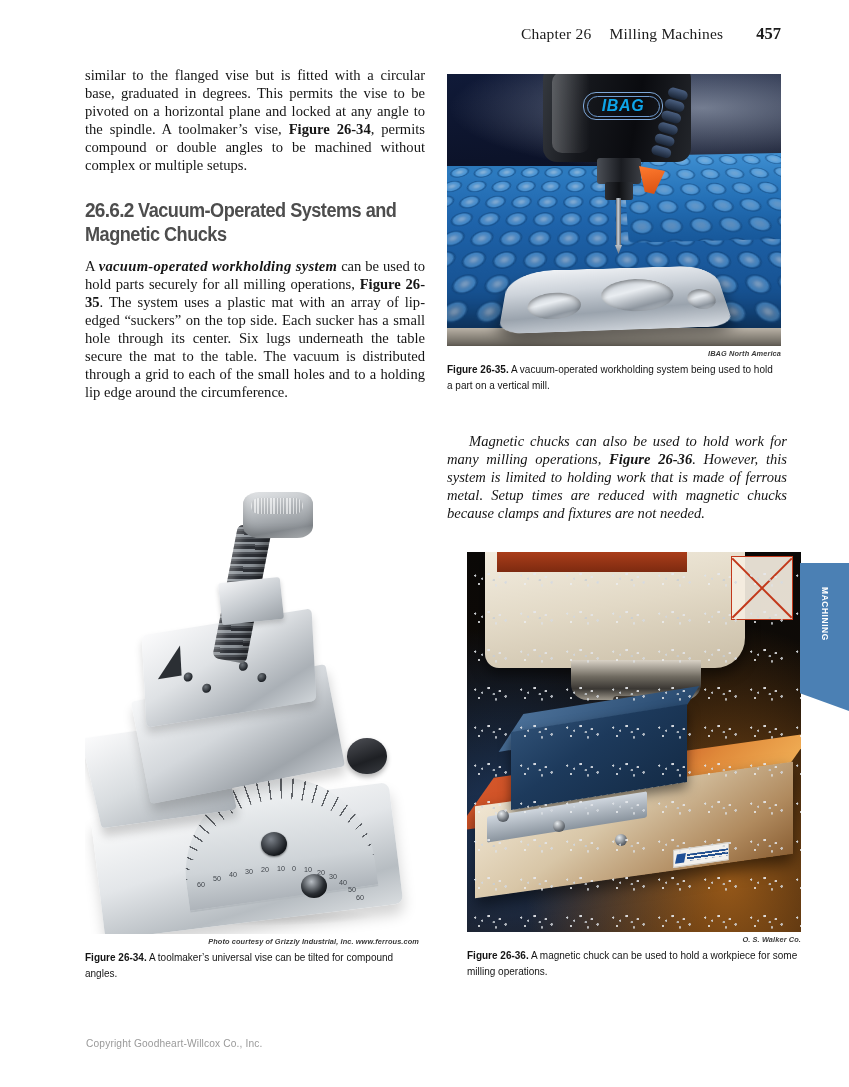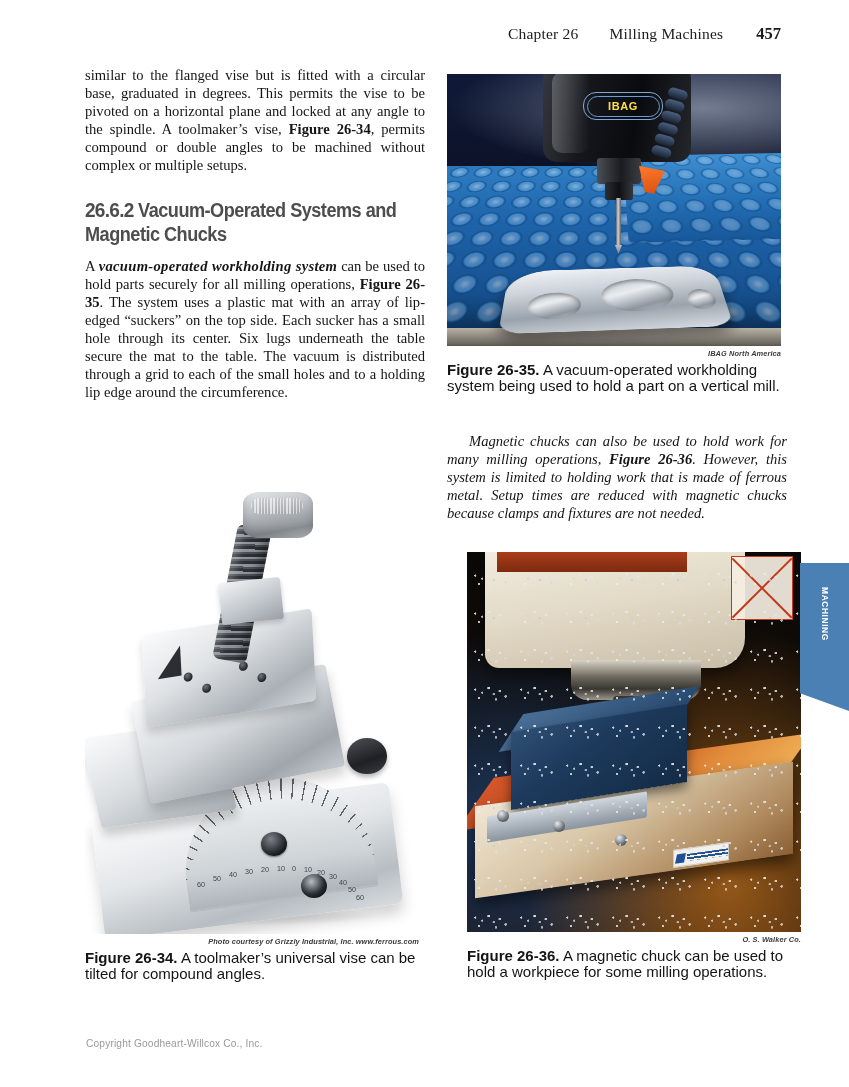--- a/index.html
+++ b/index.html
@@ -28,21 +28,21 @@
     right: 68px;
     height: 22px;
     font-family: "Liberation Serif", serif;
     font-size: 15.5px;
     color: #1b1b1b;
     display: flex;
     align-items: baseline;
     justify-content: flex-end;
   }
   .rh-chapter { letter-spacing: 0.2px; }
-  .rh-title { margin-left: 31px; letter-spacing: 0.2px; }
+  .rh-title { margin-left: 18px; letter-spacing: 0.2px; }
   .rh-folio {
     margin-left: 33px;
     font-weight: bold;
     font-size: 16.5px;
   }
 
   
   .col {
     position: absolute;
     width: 340px;
@@ -92,21 +92,21 @@
     font-style: italic;
     font-weight: bold;
     font-size: 7.4px;
     color: #3a3a3a;
     text-align: right;
     margin-top: 3px;
     letter-spacing: .1px;
   }
   .caption {
     font-family: "Liberation Sans", sans-serif;
-    font-size: 15px;
+    font-size: 10px;
     line-height: 15.6px;
     color: #141414;
     margin-top: 4px;
   }
   .caption .cap-label { font-weight: bold; }
 
   
   .thumb-tab {
     position: absolute;
     right: 0;
@@ -192,21 +192,21 @@
   #photo-vacuum .spindle-body::after{
     content:""; position:absolute; left:6%; top:4px; width:26%; height:86%;
     background: linear-gradient(90deg, rgba(255,255,255,.22), rgba(255,255,255,0));
     border-radius:10px;
   }
   #photo-vacuum .ibag-logo{
     position:absolute; left:136px; top:18px; width:78px; height:26px;
     border:1.6px solid #7fa8d8; border-radius:13px;
     display:flex; align-items:center; justify-content:center;
     font-family:"Liberation Sans",sans-serif; font-weight:bold;
-    font-size:11px; color:#fde047; letter-spacing:.6px;
+    font-size:16px; color:#0ea5e9; letter-spacing:.6px;font-style:italic;
   }
   #photo-vacuum .ibag-logo::before{
     content:""; position:absolute; inset:2.5px; border:1.2px solid #6f9bd0; border-radius:11px;
   }
   #photo-vacuum .spindle-nose{
     position:absolute; left:150px; top:84px; width:44px; height:26px;
     background: linear-gradient(90deg,#4b4f56,#1a1c21 55%,#3a3d43);
     border-radius: 3px;
   }
   #photo-vacuum .collet{

